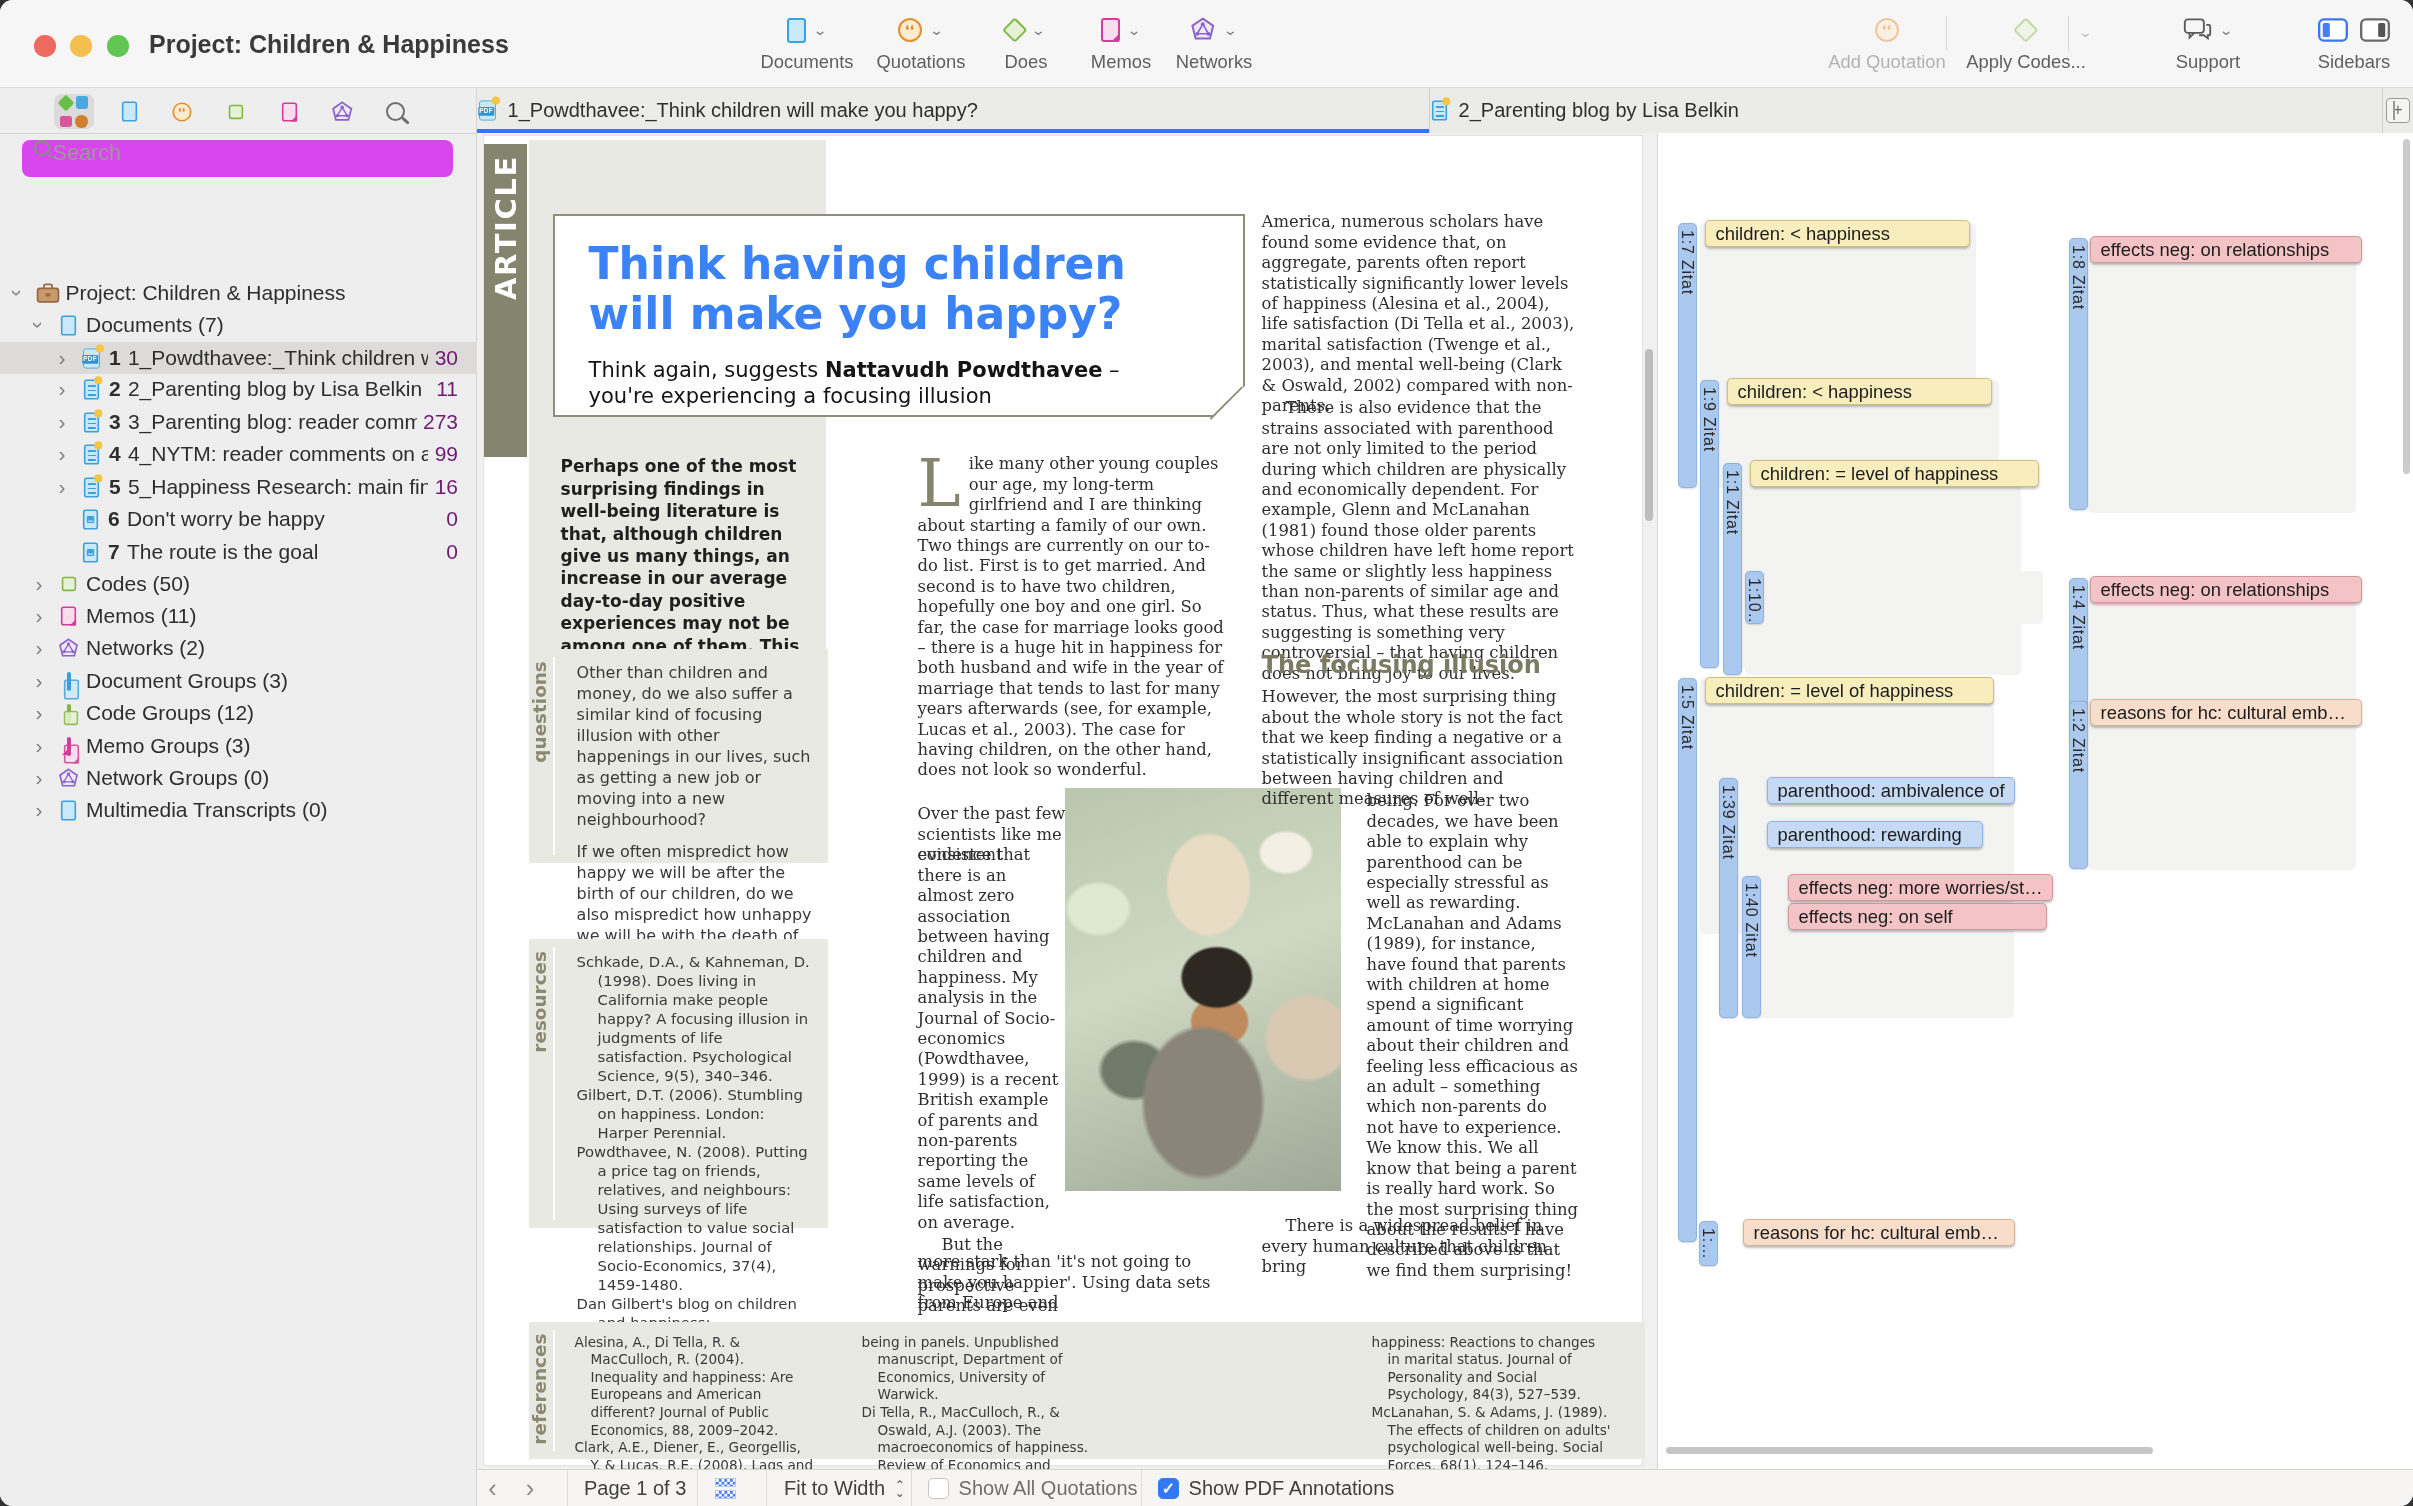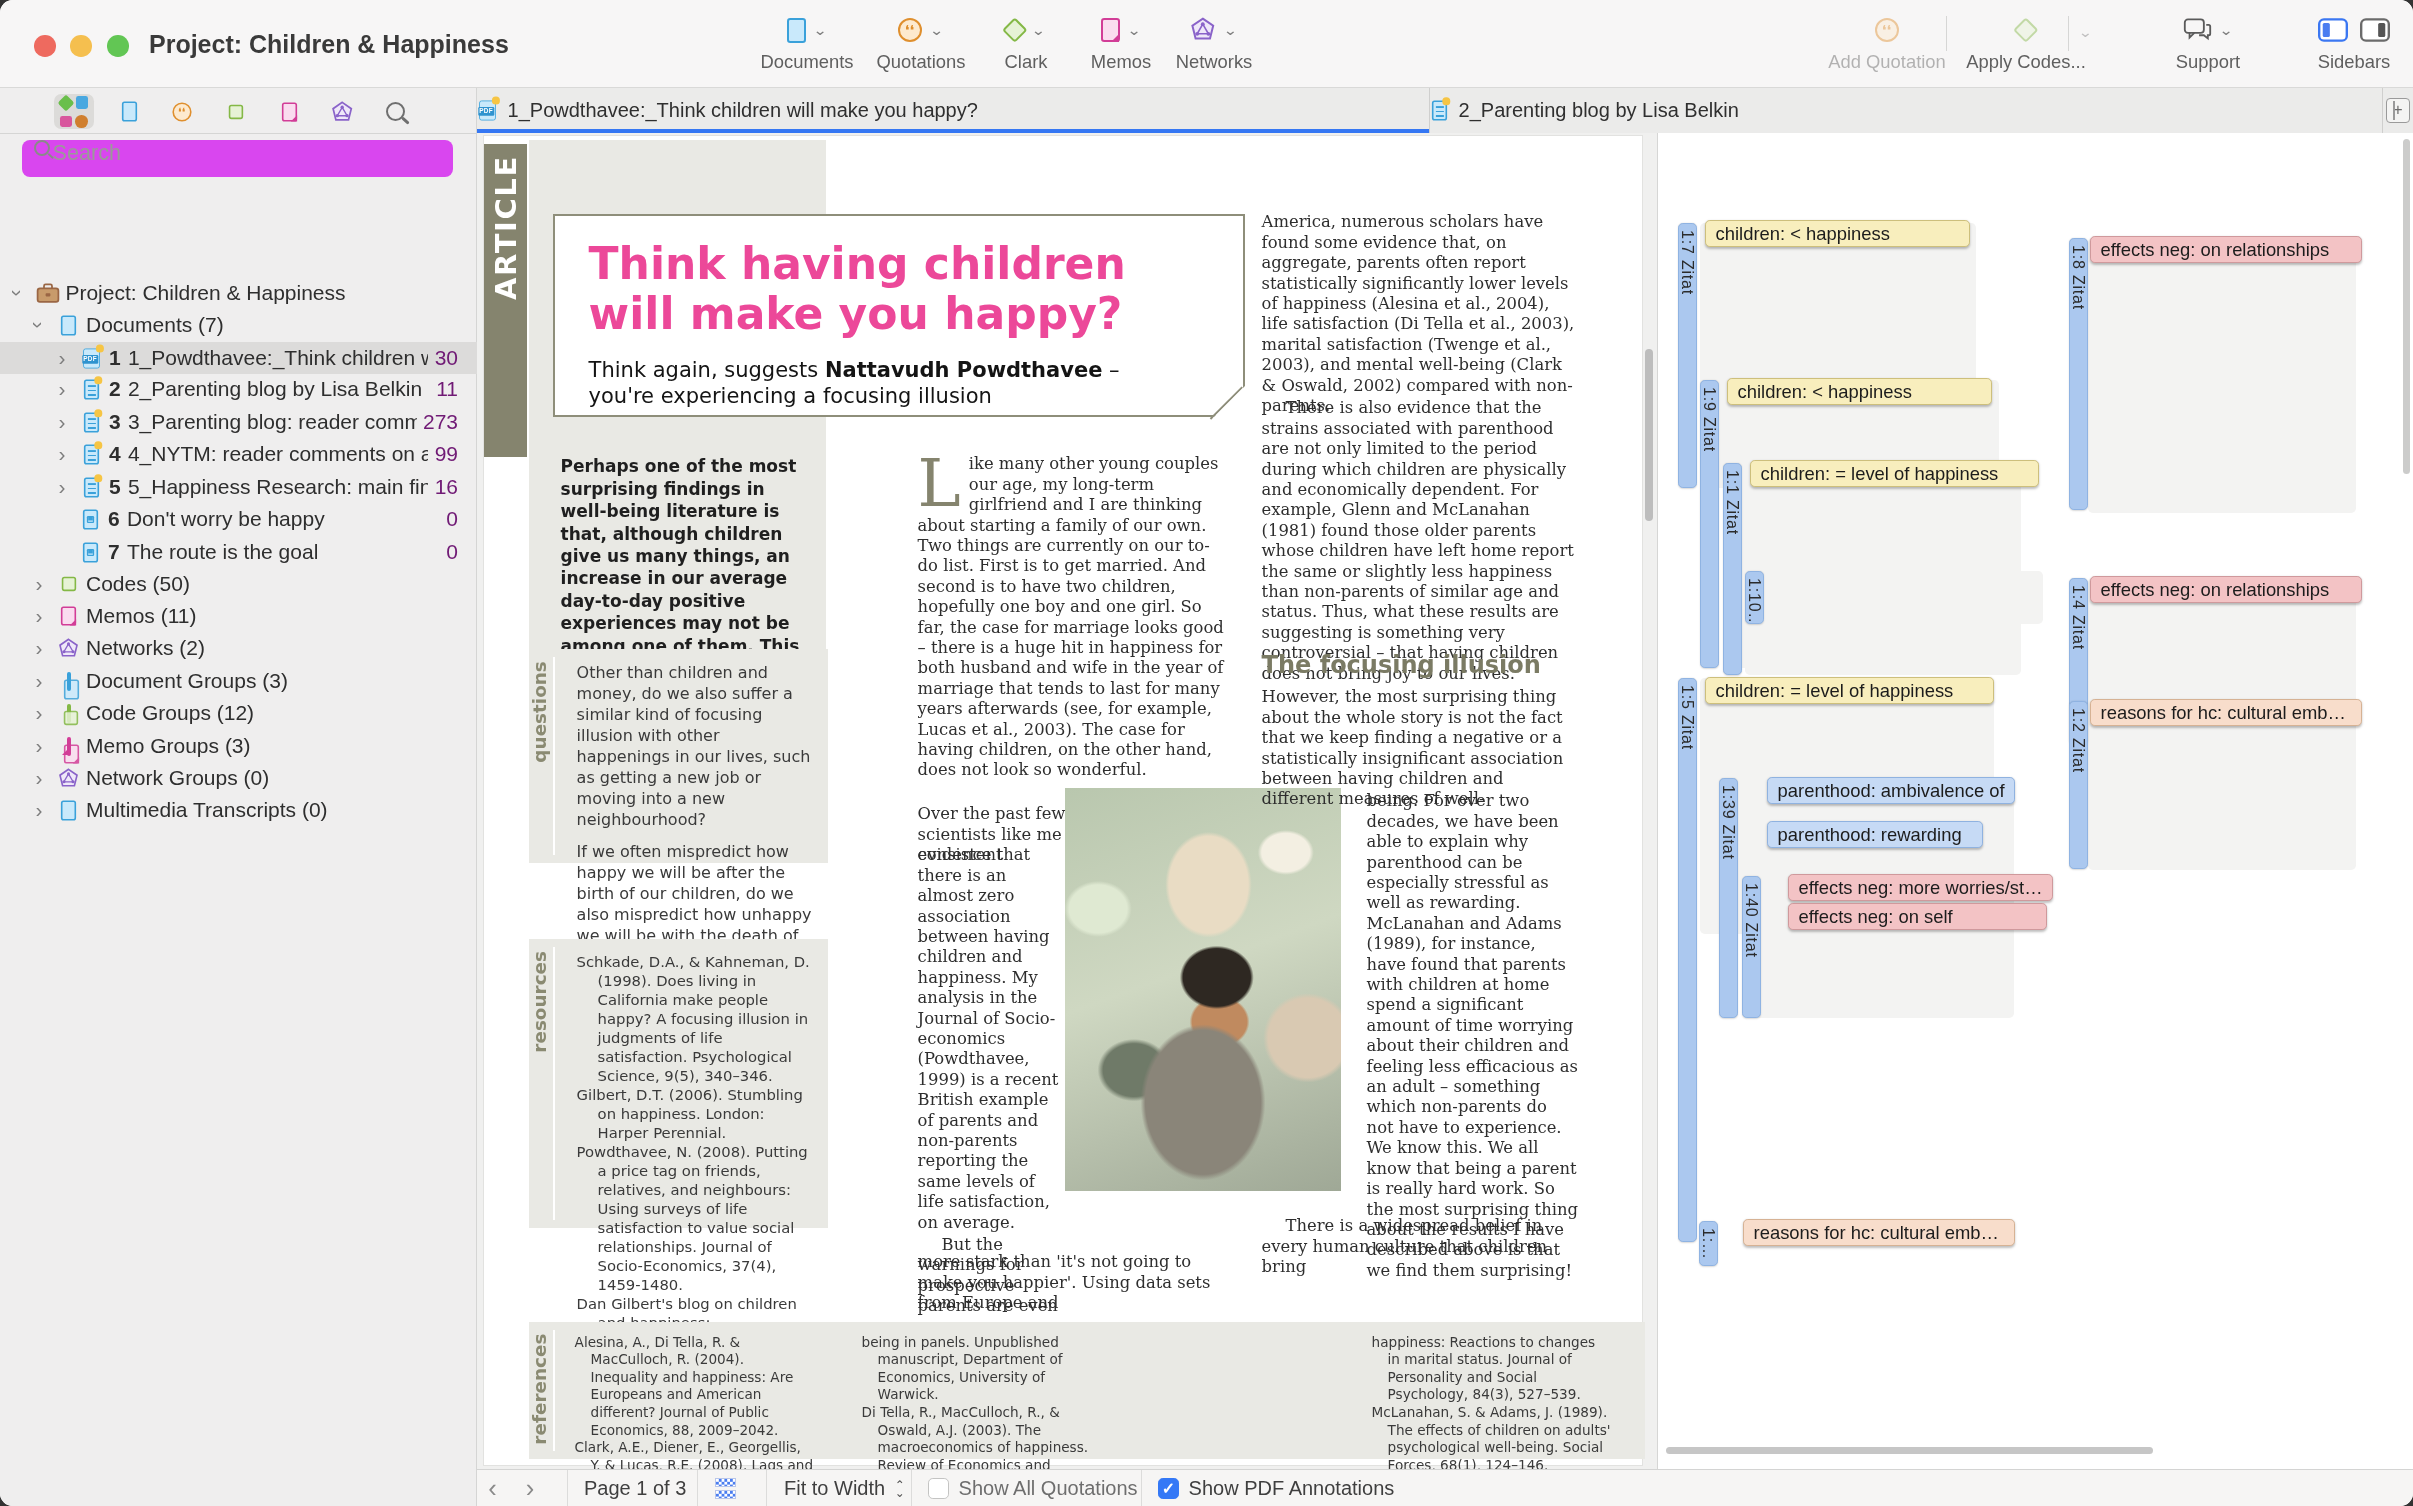--- a/index.html
+++ b/index.html
@@ -76,21 +76,21 @@
   .docpane { position:absolute; left:477px; top:133px; width:1180px; height:1336px; background:#f0f0ef; }
   .page { position:absolute; left:5.6px; top:2.4px; width:1160px; height:1331px; background:#fff; border:0.8px solid #e2e2e0; }
   .pdf-scroll { position:absolute; left:1168px; top:216px; width:8px; height:172px; border-radius:4px; background:#bdbdbd; }
 
   
   .kicker { position:absolute; left:0; top:8px; width:43px; height:313px; background:#85846e; color:#fff; font-weight:bold; font-size:29px; letter-spacing:1.6px; writing-mode:vertical-rl; transform:rotate(180deg); display:flex; align-items:center; justify-content:flex-end; padding-bottom:11.2px; font-family:"DejaVu Sans",sans-serif; }
   .grayA { position:absolute; left:45px; top:4px; width:297px; height:635px; background:#e9e9e4; }
   .titlebox { position:absolute; left:69px; top:78px; width:692px; height:203px; background:#fff; border:2.4px solid #8e8e7a; }
   .titlebox::after { content:""; position:absolute; right:-2.4px; bottom:-2.4px; width:0; height:0; border-style:solid; border-width:0 0 32px 32px; border-color:transparent transparent #fff transparent; }
   .titlebox::before { content:""; position:absolute; right:-6.4px; bottom:11.2px; width:45px; height:2.4px; background:#8e8e7a; transform:rotate(-45deg); }
-  .atitle { position:absolute; left:34px; top:22.4px; font-size:44px; line-height:50px; font-weight:bold; color:#ec4899; font-family:"DejaVu Sans",sans-serif; }
+  .atitle { position:absolute; left:34px; top:22.4px; font-size:44px; line-height:50px; font-weight:bold; color:#3b82f6; font-family:"DejaVu Sans",sans-serif; }
   .asub { position:absolute; left:34px; top:141px; width:591px; font-size:21px; line-height:26px; color:#141414; font-family:"DejaVu Sans",sans-serif; }
   .standfirst { position:absolute; left:77px; top:319px; width:251px; font-size:17px; line-height:22.4px; font-weight:bold; color:#1f1f1f; font-family:"DejaVu Sans",sans-serif; }
   .sideblock { position:absolute; left:45px; width:299px; background:#e9e9e4; }
   .vlabel { position:absolute; left:0px; top:11.2px; bottom:11.2px; width:21px; color:#8a8a72; font-weight:bold; font-size:18.4px; writing-mode:vertical-rl; transform:rotate(180deg); display:flex; align-items:flex-start; justify-content:flex-end; font-family:"DejaVu Sans",sans-serif; }
   .vrule { position:absolute; left:24px; top:8px; bottom:8px; width:2.4px; background:#fff; }
   .sb-text { position:absolute; left:48px; right:12.8px; top:12.8px; font-size:16px; line-height:21px; color:#3a3a3a; font-family:"DejaVu Sans",sans-serif; }
   .sb-text p + p { margin-top:10.4px; }
   .res-text { font-size:14.8px; line-height:19px; }
   .res-text p { text-indent:-21px; padding-left:21px; margin-top:0 !important; }
   .serif { font-family:"DejaVu Serif",serif; font-size:16.4px; line-height:20.4px; color:#2e2e2e; text-align:left; }
@@ -161,21 +161,21 @@
           <span class="i-quote">❛❛</span>
           <span class="chev-d">⌄</span>
         </div>
       <div class="tb-label">Quotations</div>
     </div>
     <div class="tb-group" style="left:958px">
       <div class="tb-row">
           <span class="i-diamond"></span>
           <span class="chev-d">⌄</span>
         </div>
-      <div class="tb-label">Clark</div>
+      <div class="tb-label">Does</div>
     </div>
     <div class="tb-group" style="left:1053px">
       <div class="tb-row">
           <span class="i-memo"></span>
           <span class="chev-d">⌄</span>
         </div>
       <div class="tb-label">Memos</div>
     </div>
     <div class="tb-group" style="left:1146px">
       <div class="tb-row">

